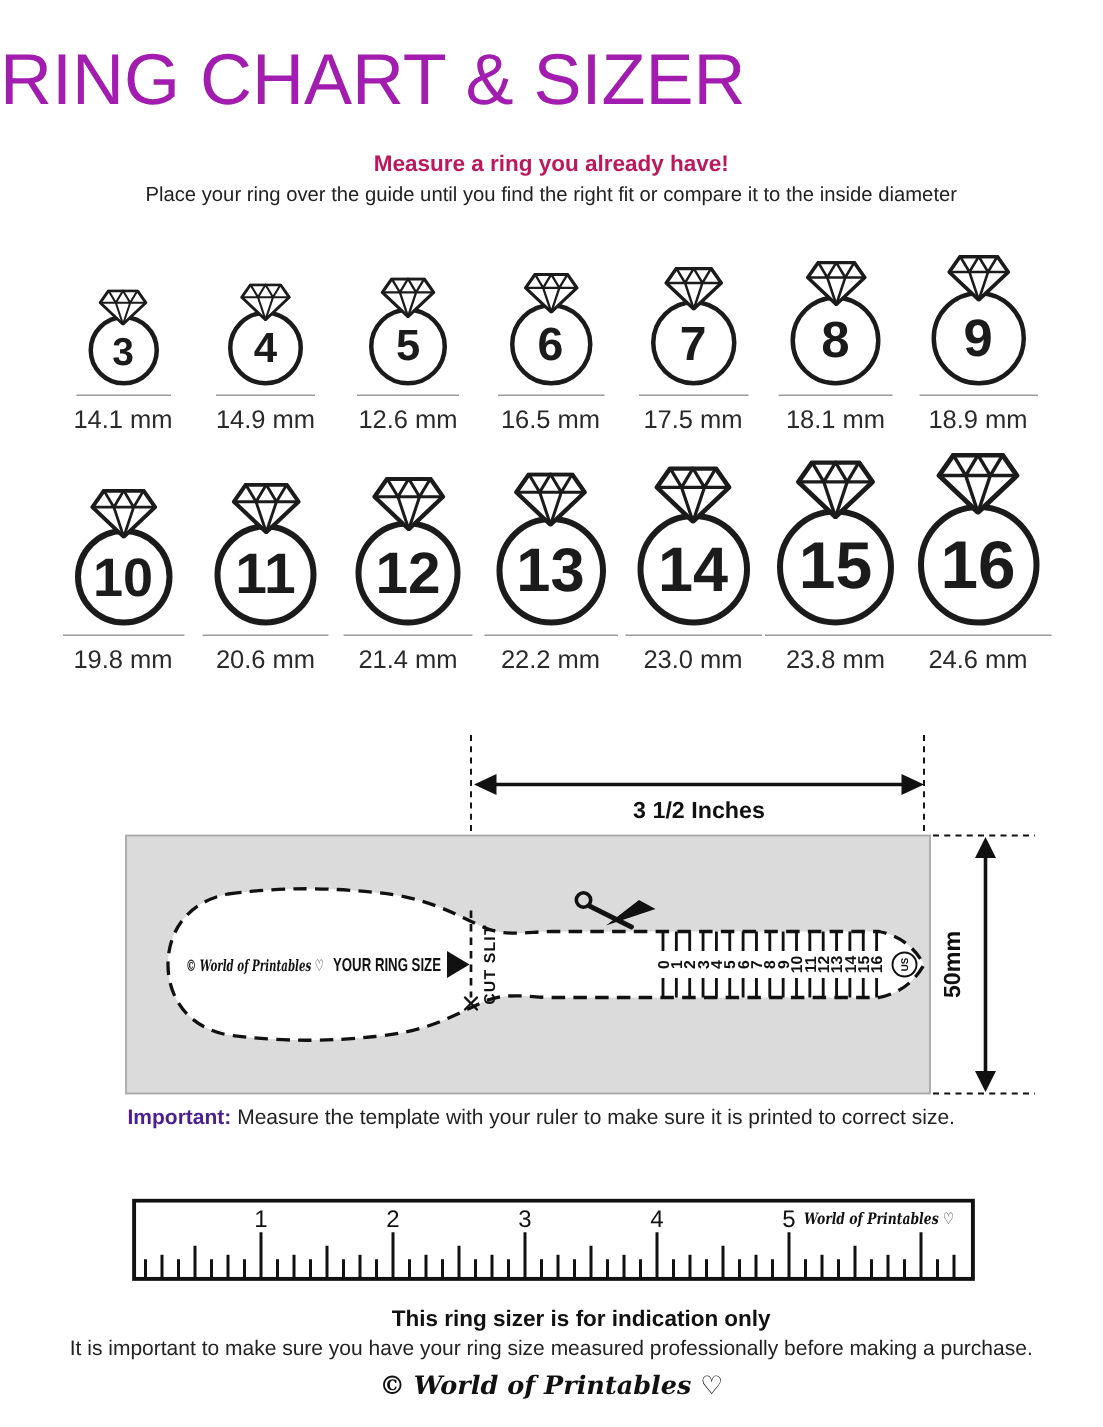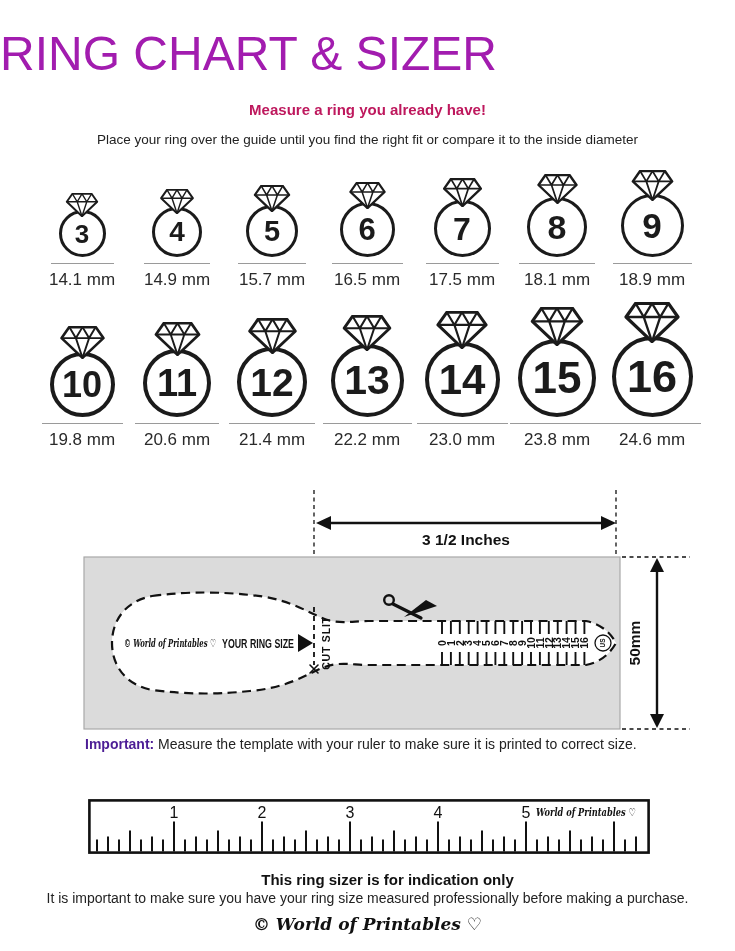--- a/index.html
+++ b/index.html
@@ -9,21 +9,21 @@
     --underline:#9a9a9a;
   }
   *{margin:0;padding:0;box-sizing:border-box;}
   body{background:#fff;font-family:"Liberation Sans",sans-serif;color:var(--ink);}
   .page{position:relative;width:735px;height:951px;background:#ffffff;overflow:hidden;margin:0 auto;}
 
   .title{position:absolute;top:26px;left:0;width:100%;text-align:left;
     font-size:48px;font-weight:400;letter-spacing:0px;color:#a21caf;}
   .intro{position:absolute;top:101px;left:0;width:100%;text-align:center;}
   .intro-heading{font-size:15px;font-weight:700;color:#be185d;}
-  .intro-line{font-size:13.5px;margin-top:14px;color:#222;}
+  .intro-line{font-size:13.5px;margin-top:4px;color:#222;}
 
   .ring-row{position:absolute;left:36px;width:662px;display:flex;
     justify-content:space-between;align-items:flex-end;}
   .ring-row1{top:170px;}
   .ring-row2{top:302px;}
   .ring-cell{display:flex;flex-direction:column;align-items:center;width:92px;}
   .diamond{display:block;margin-bottom:-7px;position:relative;z-index:2;}
   .ring-circle{border-style:solid;border-color:var(--ink);border-radius:50%;
     display:flex;align-items:center;justify-content:center;background:#fff;
     font-weight:600;color:var(--ink);line-height:1;}
@@ -82,21 +82,21 @@
       </div>
       <div class="ring-cell">
         <svg viewBox="0 0 40 30" width="38" height="27" class="diamond">
           <polygon points="8,1 32,1 39,11 20,29 1,11" fill="#fff" stroke="#1b1b1b" stroke-width="2.4" stroke-linejoin="round"></polygon>
           <path d="M1,11 L39,11 M8,1 L14,11 L20,1 L26,11 L32,1 M14,11 L20,29 M26,11 L20,29" fill="none" stroke="#1b1b1b" stroke-width="1.7"></path>
         </svg>
         <div class="ring-circle" style="height: 52px; width: 52px; border-width: 3px; font-size: 29px;">
           <span>5</span>
         </div>
         <div class="ring-underline" style="width: 68px;"></div>
-        <div class="ring-mm">15.7 mm</div>
+        <div class="ring-mm">12.6 mm</div>
       </div>
       <div class="ring-cell">
         <svg viewBox="0 0 40 30" width="39" height="27" class="diamond">
           <polygon points="8,1 32,1 39,11 20,29 1,11" fill="#fff" stroke="#1b1b1b" stroke-width="2.4" stroke-linejoin="round"></polygon>
           <path d="M1,11 L39,11 M8,1 L14,11 L20,1 L26,11 L32,1 M14,11 L20,29 M26,11 L20,29" fill="none" stroke="#1b1b1b" stroke-width="1.7"></path>
         </svg>
         <div class="ring-circle" style="height: 55px; width: 55px; border-width: 3px; font-size: 31px;">
           <span>6</span>
         </div>
         <div class="ring-underline" style="width: 71px;"></div>

